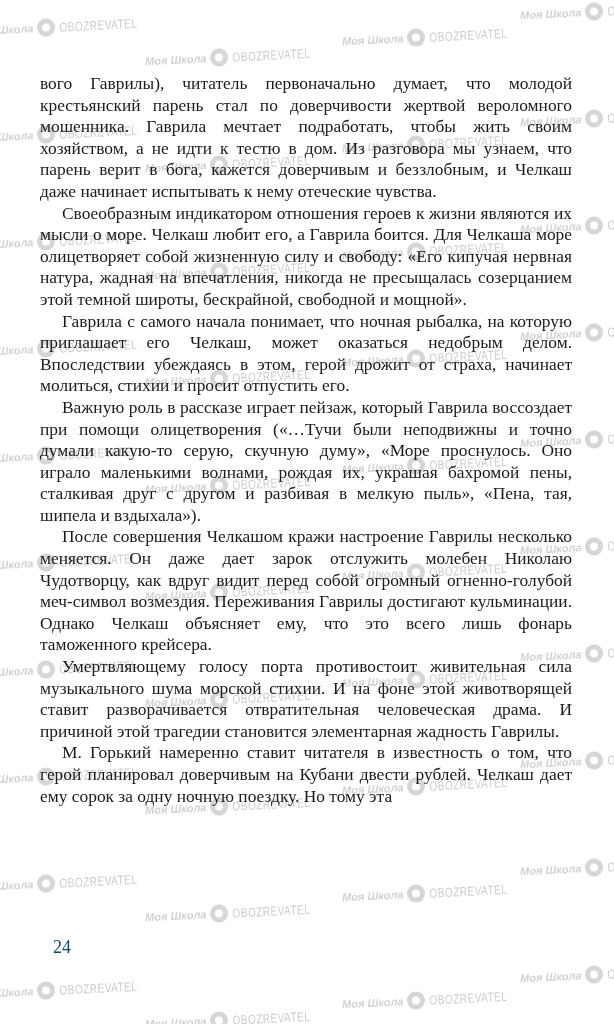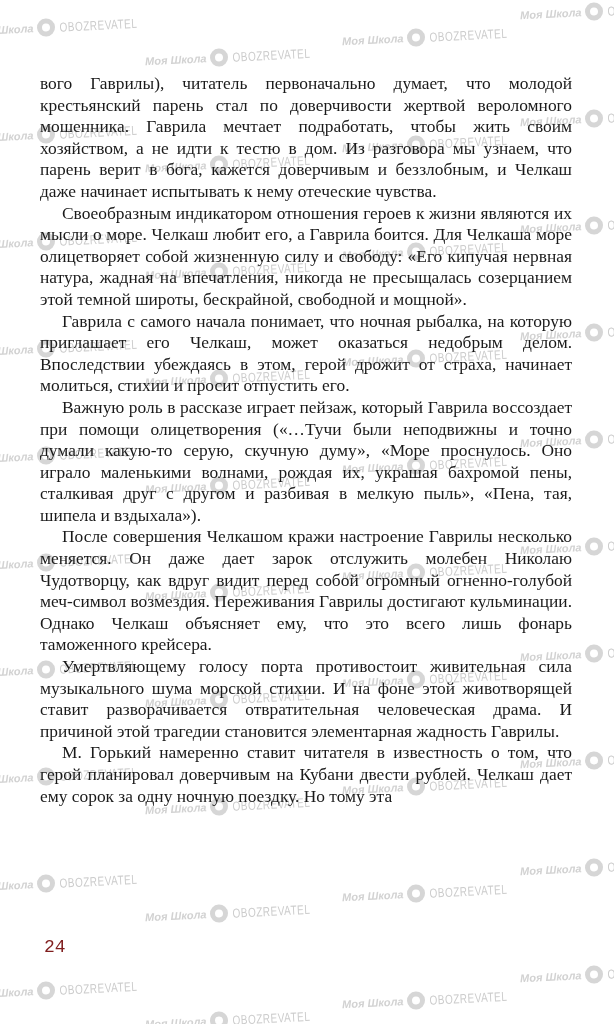--- a/index.html
+++ b/index.html
@@ -7,21 +7,21 @@
   .page { position:absolute; left:0; top:0; width:614px; height:1024px; }
   .watermarks { position:absolute; inset:0; pointer-events:none; }
   .wm { position:absolute; display:flex; align-items:center; gap:4px; color:#cfcfcf; font-family:"Liberation Sans", sans-serif; transform:rotate(-3deg); white-space:nowrap; }
   .wm .ms { font-style:italic; font-weight:bold; font-size:11px; color:#d2d2d2; }
   .wm .logo { width:18px; height:18px; border-radius:50%; background:#d6d6d6; position:relative; }
   .wm .logo::after { content:""; position:absolute; left:5px; top:5px; width:8px; height:8px; border-radius:50%; background:#fff; }
   .wm .oz { font-size:10px; letter-spacing:0.5px; color:#cccccc; transform:scaleY(1.3); }
   .text { position:absolute; left:40px; top:73px; width:532px; font-family:"Liberation Serif", serif; font-size:17.4px; line-height:21.6px; color:#1a1a1a; text-align:justify; }
   .text p { margin:0; text-indent:0; }
   .text p.ind { text-indent:22px; }
-  .pagenum { position:absolute; left:44px; top:937px; font-family:Liberation Mono, monospace; font-size:18px; color:#7f1d1d; }
+  .pagenum { position:absolute; left:53px; top:937px; font-family:Liberation Serif, serif; font-size:18px; color:#0c4a6e; }
 </style>
 </head>
 <body>
 
 <div class="page">
   <div class="watermarks" id="wm-layer">
       <div class="wm" style="left: -28px; top: 18px;">
         <span class="ms">Моя Школа</span>
         <span class="logo"></span>
         <span class="oz">OBOZREVATEL</span>

